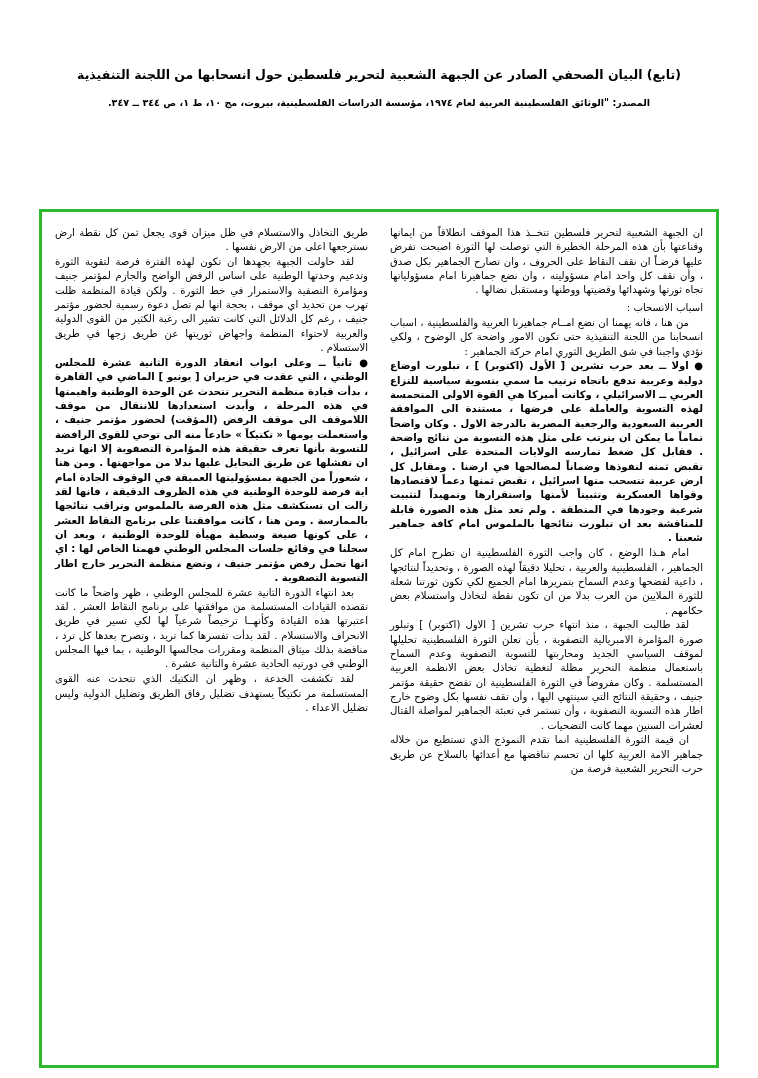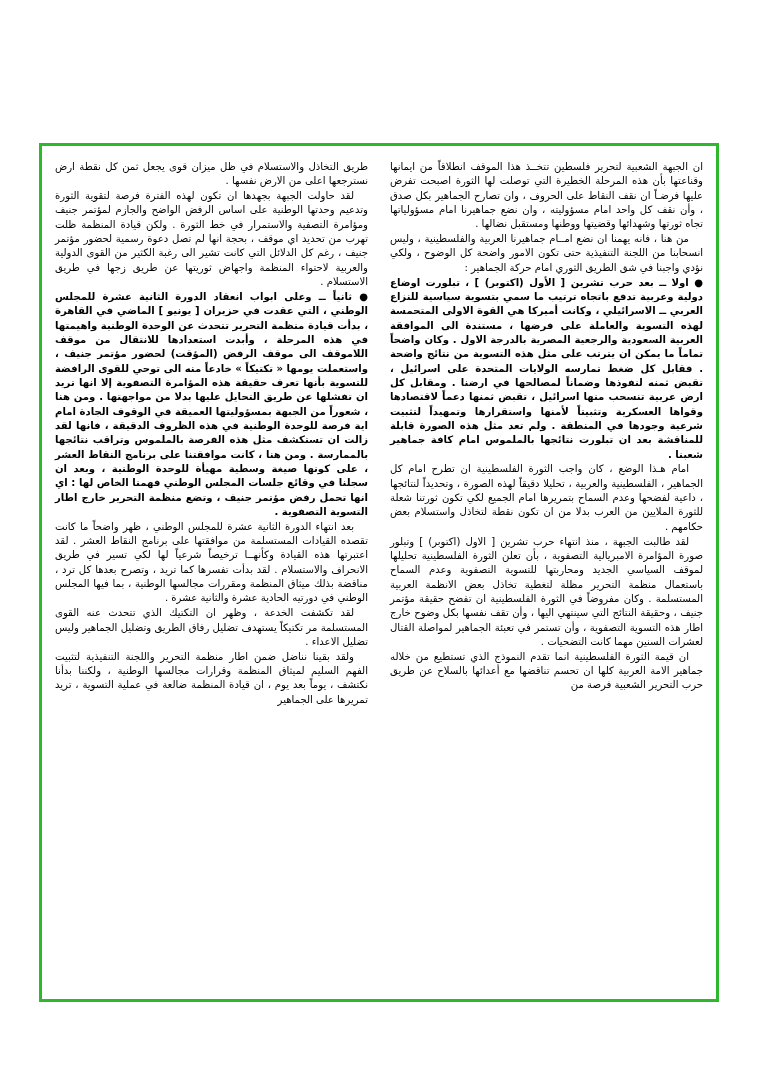--- a/index.html
+++ b/index.html
@@ -77,38 +77,42 @@
   .col p.bullet {
     text-indent: 0;
     font-weight: bold;
   }
 </style>
 </head>
 <body>
 
 <div class="page">
 
+  <div class="doc-header">
+    <div class="doc-title">(تابع) البيان الصحفي الصادر عن الجبهة الشعبية لتحرير فلسطين حول انسحابها من اللجنة التنفيذية</div>
+    <div class="doc-source">المصدر: "الوثائق الفلسطينية العربية لعام ١٩٧٤، مؤسسة الدراسات الفلسطينية، بيروت، مج ١٠، ط ١، ص ٣٤٤ ــ ٣٤٧.</div>
+  </div>
 
   <div class="frame" style="border-color: rgb(46, 184, 46);">
     <div class="frame-inner">
 
       <div class="col">
         <p class="noindent">ان الجبهة الشعبية لتحرير فلسطين تتخــذ هذا الموقف انطلاقاً من ايمانها وقناعتها بأن هذه المرحلة الخطيرة التي توصلت لها الثورة اصبحت تفرض عليها فرضـاً ان نقف النقاط على الحروف ، وان تصارح الجماهير بكل صدق ، وأن نقف كل واحد امام مسؤوليته ، وان نضع جماهيرنا امام مسؤولياتها تجاه ثورتها وشهدائها وقضيتها ووطنها ومستقبل نضالها .</p>
-        <p>من هنا ، فانه يهمنا ان نضع امــام جماهيرنا العربية والفلسطينية ، وليس انسحابنا من اللجنة التنفيذية حتى تكون الامور واضحة كل الوضوح ، ولكي نؤدي واجبنا في شق الطريق الثوري امام حركة الجماهير :</p>
+        <p class="sub-head">اسباب الانسحاب :</p>
+        <p>من هنا ، فانه يهمنا ان نضع امــام جماهيرنا العربية والفلسطينية ، اسباب انسحابنا من اللجنة التنفيذية حتى تكون الامور واضحة كل الوضوح ، ولكي نؤدي واجبنا في شق الطريق الثوري امام حركة الجماهير :</p>
         <p class="bullet">● اولا ــ بعد حرب تشرين [ الأول (اكتوبر) ] ، تبلورت اوضاع دولية وعربية تدفع باتجاه ترتيب ما سمي بتسوية سياسية للنزاع العربي ــ الاسرائيلي ، وكانت أميركا هي القوة الاولى المتحمسة لهذه التسوية والعاملة على فرضها ، مستندة الى الموافقة العربية السعودية والرجعية المصرية بالدرجة الاول . وكان واضحاً تماماً ما يمكن ان يترتب على مثل هذه التسوية من نتائج واضحة . فقابل كل ضغط تمارسه الولايات المتحدة على اسرائيل ، تقبض ثمنه لنفوذها وضماناً لمصالحها في ارضنا . ومقابل كل ارض عربية تنسحب منها اسرائيل ، تقبض ثمنها دعماً لاقتصادها وقواها العسكرية وتثبيتاً لأمنها واستقرارها وتمهيداً لتثبيت شرعية وجودها في المنطقة . ولم تعد مثل هذه الصورة قابلة للمناقشة بعد ان تبلورت نتائجها بالملموس امام كافة جماهير شعبنا .</p>
         <p>امام هـذا الوضع ، كان واجب الثورة الفلسطينية ان تطرح امام كل الجماهير ، الفلسطينية والعربية ، تحليلا دقيقاً لهذه الصورة ، وتحديداً لنتائجها ، داعية لفضحها وعدم السماح بتمريرها امام الجميع لكي تكون ثورتنا شعلة للثورة الملايين من العرب بدلا من ان تكون نقطة لتخاذل واستسلام بعض حكامهم .</p>
         <p>لقد طالبت الجبهة ، منذ انتهاء حرب تشرين [ الاول (اكتوبر) ] وتبلور صورة المؤامرة الامبريالية التصفوية ، بأن تعلن الثورة الفلسطينية تحليلها لموقف السياسي الجديد ومحاربتها للتسوية التصفوية وعدم السماح باستعمال منظمة التحرير مظلة لتغطية تخاذل بعض الانظمة العربية المستسلمة . وكان مفروضاً في الثورة الفلسطينية ان تفضح حقيقة مؤتمر جنيف ، وحقيقة النتائج التي سينتهي اليها ، وأن تقف نفسها بكل وضوح خارج اطار هذه التسوية التصفوية ، وأن تستمر في تعبئة الجماهير لمواصلة القتال لعشرات السنين مهما كانت التضحيات .</p>
         <p>ان قيمة الثورة الفلسطينية انما تقدم النموذج الذي تستطيع من خلاله جماهير الامة العربية كلها ان تحسم تناقضها مع أعدائها بالسلاح عن طريق حرب التحرير الشعبية فرصة من</p>
       </div>
 
       <div class="col">
         <p class="noindent">طريق التخاذل والاستسلام في ظل ميزان قوى يجعل ثمن كل نقطة ارض نسترجعها اعلى من الارض نفسها .</p>
         <p>لقد حاولت الجبهة بجهدها ان تكون لهذه الفترة فرصة لتقوية الثورة وتدعيم وحدتها الوطنية على اساس الرفض الواضح والجازم لمؤتمر جنيف ومؤامرة التصفية والاستمرار في خط الثورة . ولكن قيادة المنظمة ظلت تهرب من تحديد اي موقف ، بحجة انها لم تصل دعوة رسمية لحضور مؤتمر جنيف ، رغم كل الدلائل التي كانت تشير الى رغبة الكثير من القوى الدولية والعربية لاحتواء المنظمة واجهاض ثوريتها عن طريق زجها في طريق الاستسلام .</p>
         <p class="bullet">● ثانياً ــ وعلى ابواب انعقاد الدورة الثانية عشرة للمجلس الوطني ، التي عقدت في حزيران [ يونيو ] الماضي في القاهرة ، بدأت قيادة منظمة التحرير تتحدث عن الوحدة الوطنية واهيمتها في هذه المرحلة ، وأبدت استعدادها للانتقال من موقف اللاموقف الى موقف الرفض (المؤقت) لحضور مؤتمر جنيف ، واستعملت يومها « تكتيكاً » خادعاً منه الى توحي للقوى الرافضة للتسوية بأنها تعرف حقيقة هذه المؤامرة التصفوية إلا انها تريد ان تفشلها عن طريق التحايل عليها بدلا من مواجهتها . ومن هنا ، شعوراً من الجبهة بمسؤوليتها العميقة في الوقوف الجادة امام اية فرصة للوحدة الوطنية في هذه الظروف الدقيقة ، فانها لقد زالت ان تستكشف مثل هذه الفرصة بالملموس وتراقب نتائجها بالممارسة . ومن هنا ، كانت موافقتنا على برنامج النقاط العشر ، على كونها صيغة وسطية مهيأة للوحدة الوطنية ، وبعد ان سجلنا في وقائع جلسات المجلس الوطني فهمنا الخاص لها : اي انها تحمل رفض مؤتمر جنيف ، وتضع منظمة التحرير خارج اطار التسوية التصفوية .</p>
         <p>بعد انتهاء الدورة الثانية عشرة للمجلس الوطني ، ظهر واضحاً ما كانت تقصده القيادات المستسلمة من موافقتها على برنامج النقاط العشر . لقد اعتبرتها هذه القيادة وكأنهــا ترخيصاً شرعياً لها لكي تسير في طريق الانحراف والاستسلام . لقد بدأت تفسرها كما تريد ، وتصرح بعدها كل ترد ، مناقضة بذلك ميثاق المنظمة ومقررات مجالسها الوطنية ، بما فيها المجلس الوطني في دورتيه الحادية عشرة والثانية عشرة .</p>
-        <p>لقد تكشفت الخدعة ، وظهر ان التكتيك الذي تتحدث عنه القوى المستسلمة مر تكتيكاً يستهدف تضليل رفاق الطريق وتضليل الجماهير وليس تضليل الاعداء .</p>
-        <p>ولقد بقينا نناضل ضمن اطار منظمة التحرير واللجنة التنفيذية لتثبيت الفهم السليم لميثاق المنظمة وقرارات مجالسها الوطنية ، ولكننا بدأنا نكتشف ، يوماً بعد يوم ، ان قيادة المنظمة ضالعة في عملية التسوية ، تريد تمريرها على الجماهير</p>
+        <p>لقد تكشفت الخدعة ، وظهر ان التكتيك الذي تتحدث عنه القوى المستسلمة مر تكتيكاً يستهدف تضليل رفاق الطريق وتضليل الدولية وليس تضليل الاعداء .</p>
       </div>
 
     </div>
   </div>
 
 </div>
 
 </body></html>

